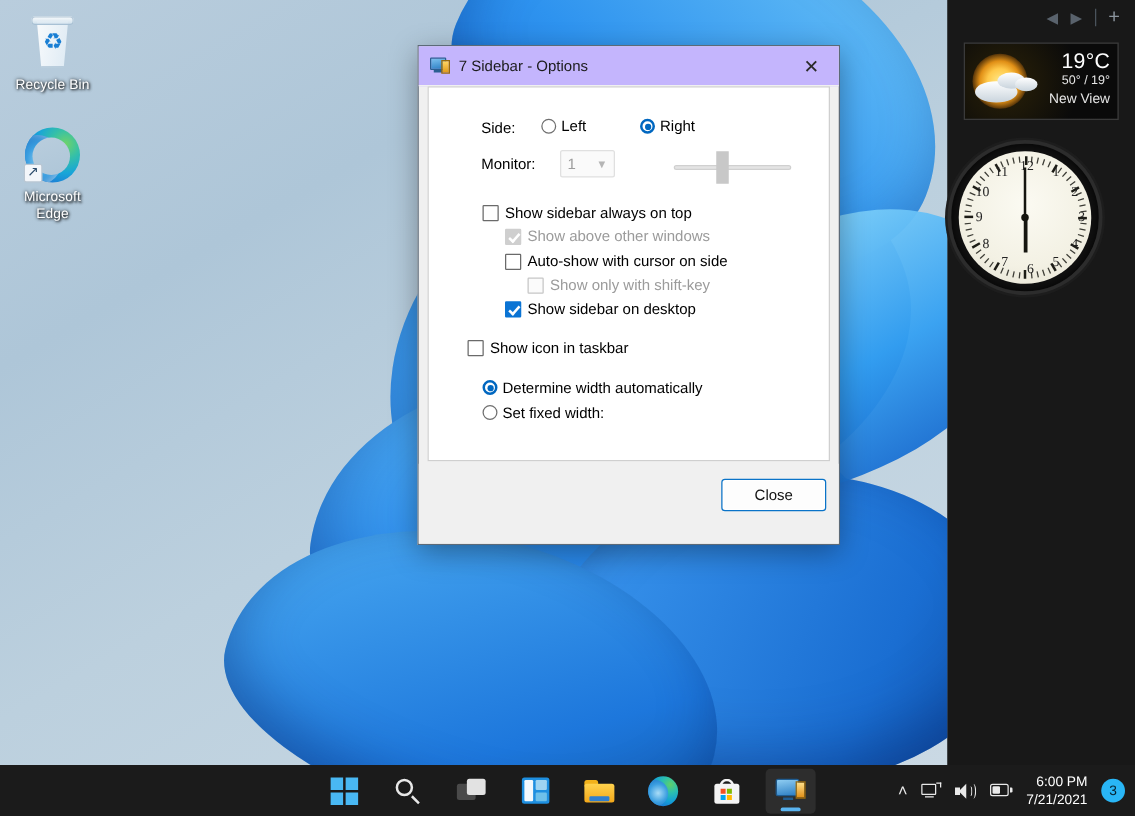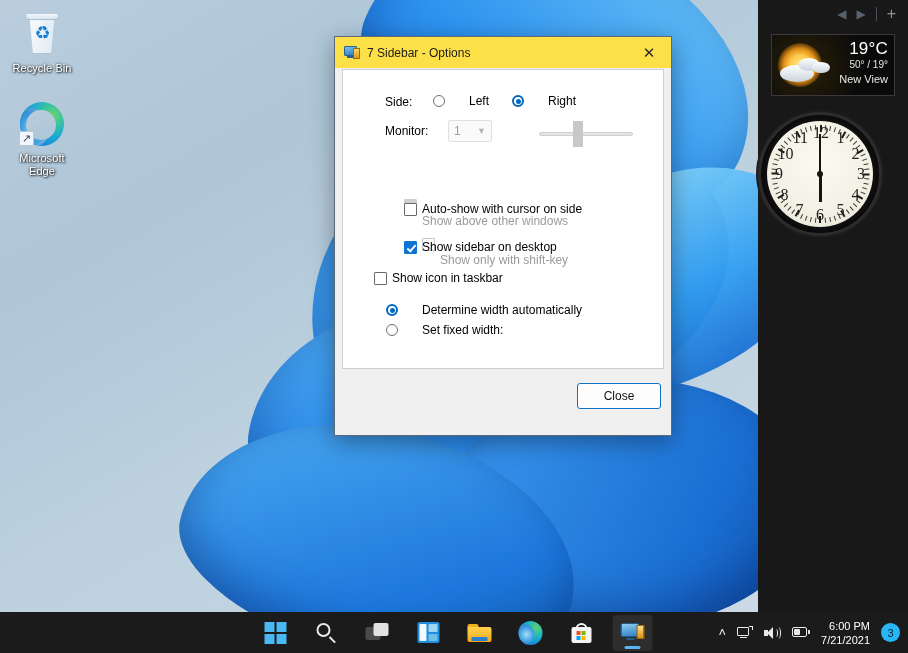--- a/index.html
+++ b/index.html
@@ -184,23 +184,23 @@
   }
   .clock-face {
     position: absolute; left: 6px; top: 6px;
     width: 106px; height: 106px;
     border-radius: 50%;
     background: radial-gradient(circle at 50% 40%, #fbfaf2 0%, #f3f1e4 60%, #e3e0d0 100%);
   }
   .clock-num {
     position: absolute;
     font-family: "Liberation Serif", serif;
-    font-size: 16px;
+    font-size: 11px;
     color: #222;
-    width: 14px; text-align: center;
+    width: 14px; text-align: right;
     line-height: 14px;
   }
   .clock-tick {
     position: absolute;
     left: 50%; top: 4px;
     width: 1px; height: 5px;
     background: #3a3a33;
     transform-origin: 0.5px 49px;
   }
   .clock-tick.major { width: 2px; height: 7px; background: #1c1c16; }
@@ -271,21 +271,21 @@
     left: 334px; top: 36px;
     width: 338px; height: 400px;
     background: #f0f0f0;
     border: 1px solid #5c6a78;
     box-shadow: 0 6px 22px rgba(0,0,0,.35);
     font-size: 12px;
     color: #000;
   }
   #titlebar {
     height: 32px;
-    background: #fde047;
+    background: #c4b5fd;
     display: flex; align-items: center;
     padding-left: 9px;
     border-bottom: 1px solid #f0f0f0;
   }
   #title-icon {
     width: 16px; height: 16px;
     position: relative;
     margin-right: 7px;
     flex: 0 0 auto;
   }
@@ -347,21 +347,21 @@
     margin: 0 7px;
     height: 300px;
     background: #ffffff;
     border: 1px solid #cfcfcf;
     position: relative;
   }
   #tabpanel-inner { padding: 22px 0 0 0; position: relative; height: 100%; }
   .lbl-side { position: absolute; left: 42px; top: 25px; font-size: 12px; }
   .lbl-monitor { position: absolute; left: 42px; top: 54px; font-size: 12px; }
 
-  .radio-wrap { display: inline-flex; align-items: center; cursor: default; gap: 20px; }
+  .radio-wrap { display: inline-flex; align-items: center; cursor: default; }
   .radio {
     width: 12px; height: 12px; border-radius: 50%;
     border: 1px solid #6f6f6f;
     background: #fff;
     margin-right: 4px;
     position: relative;
     flex: 0 0 auto;
   }
   .radio.checked {
     border: 2px solid #0067c0;
@@ -394,21 +394,21 @@
     position: absolute; left: 4px; top: 1px;
     width: 3px; height: 7px;
     border: solid #fff;
     border-width: 0 2px 2px 0;
     transform: rotate(42deg);
   }
   .cb.checked.disabled {
     background: #cfcfcf; border-color: #cfcfcf;
   }
   .cb.disabled { border-color: #c6c6c6; background: #fbfbfb; }
-  .disabled-text { color: #9b9b9b; margin-top: 32px; }
+  .disabled-text { color: #9b9b9b; }
 
   .opt { position: absolute; font-size: 12px; }
 
   #monitor-select {
     position: absolute; left: 105px; top: 50px;
     width: 44px; height: 22px;
     border: 1px solid #e0e0e0;
     background: #fafafa;
     display: flex; align-items: center;
     padding: 0 5px;
@@ -630,20 +630,26 @@
             <span>Right</span>
           </span>
         </div>
 
         <div class="lbl-monitor">Monitor:</div>
         <div id="monitor-select">
           <span>1</span>
           <span class="chev">▼</span>
         </div>
 
+        <div class="opt" style="left:43px; top:93px;">
+          <span class="cb-wrap">
+            <span class="cb"></span>
+            <span>Show sidebar always on top</span>
+          </span>
+        </div>
         <div class="opt" style="left:61px; top:112px;">
           <span class="cb-wrap">
             <span class="cb checked disabled"></span>
             <span class="disabled-text">Show above other windows</span>
           </span>
         </div>
         <div class="opt" style="left:61px; top:132px;">
           <span class="cb-wrap">
             <span class="cb"></span>
             <span>Auto-show with cursor on side</span>

